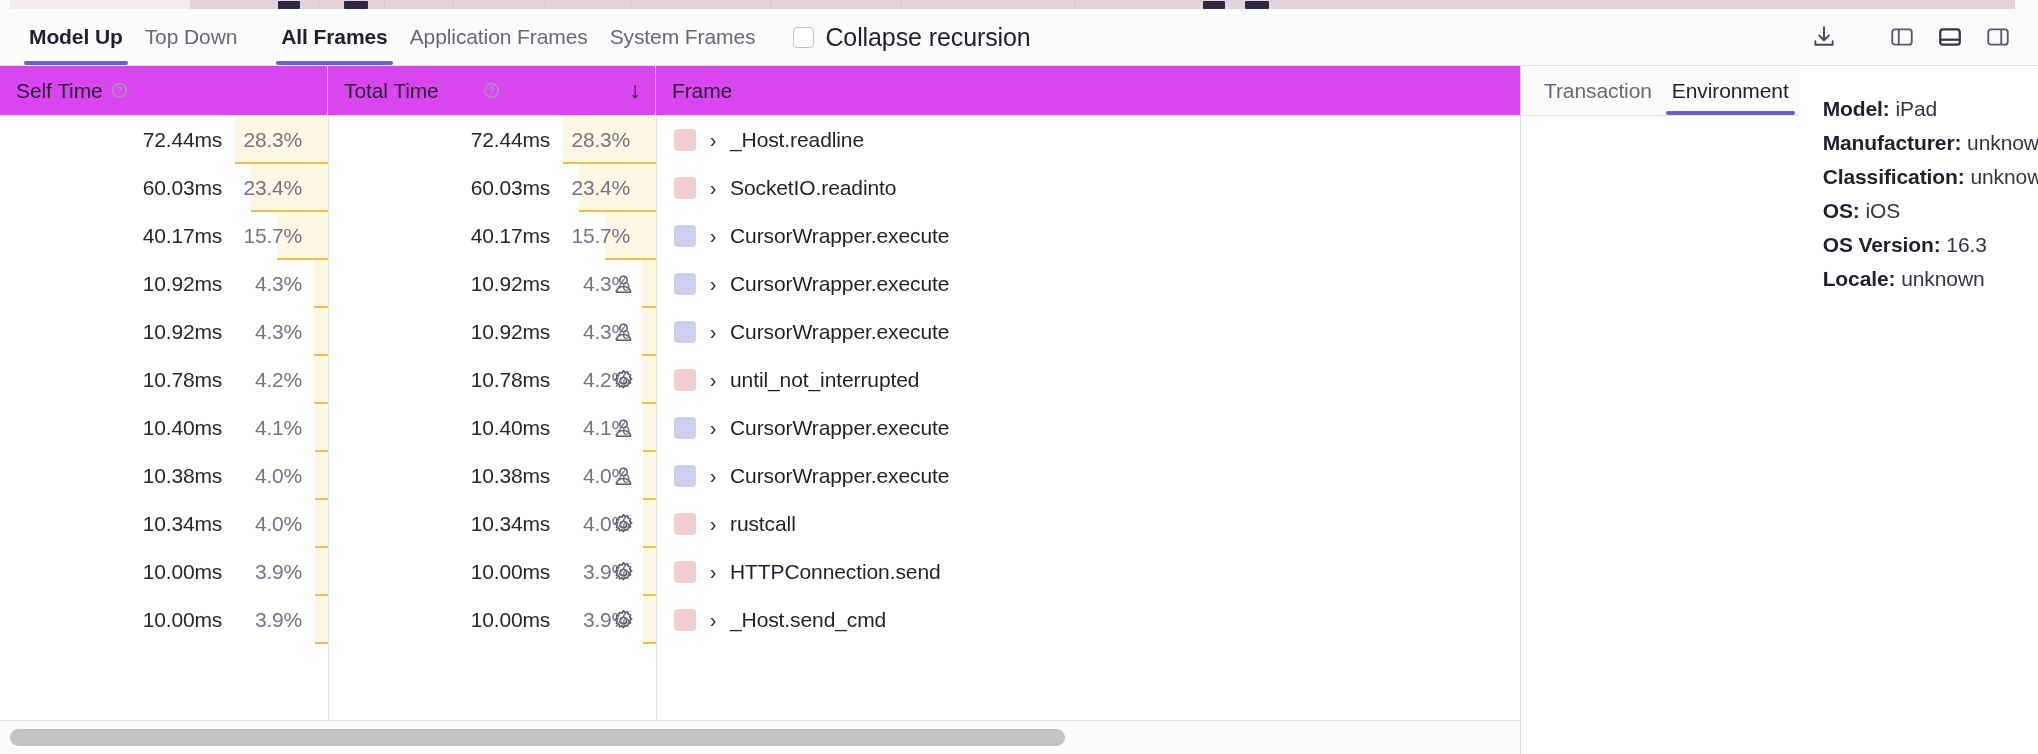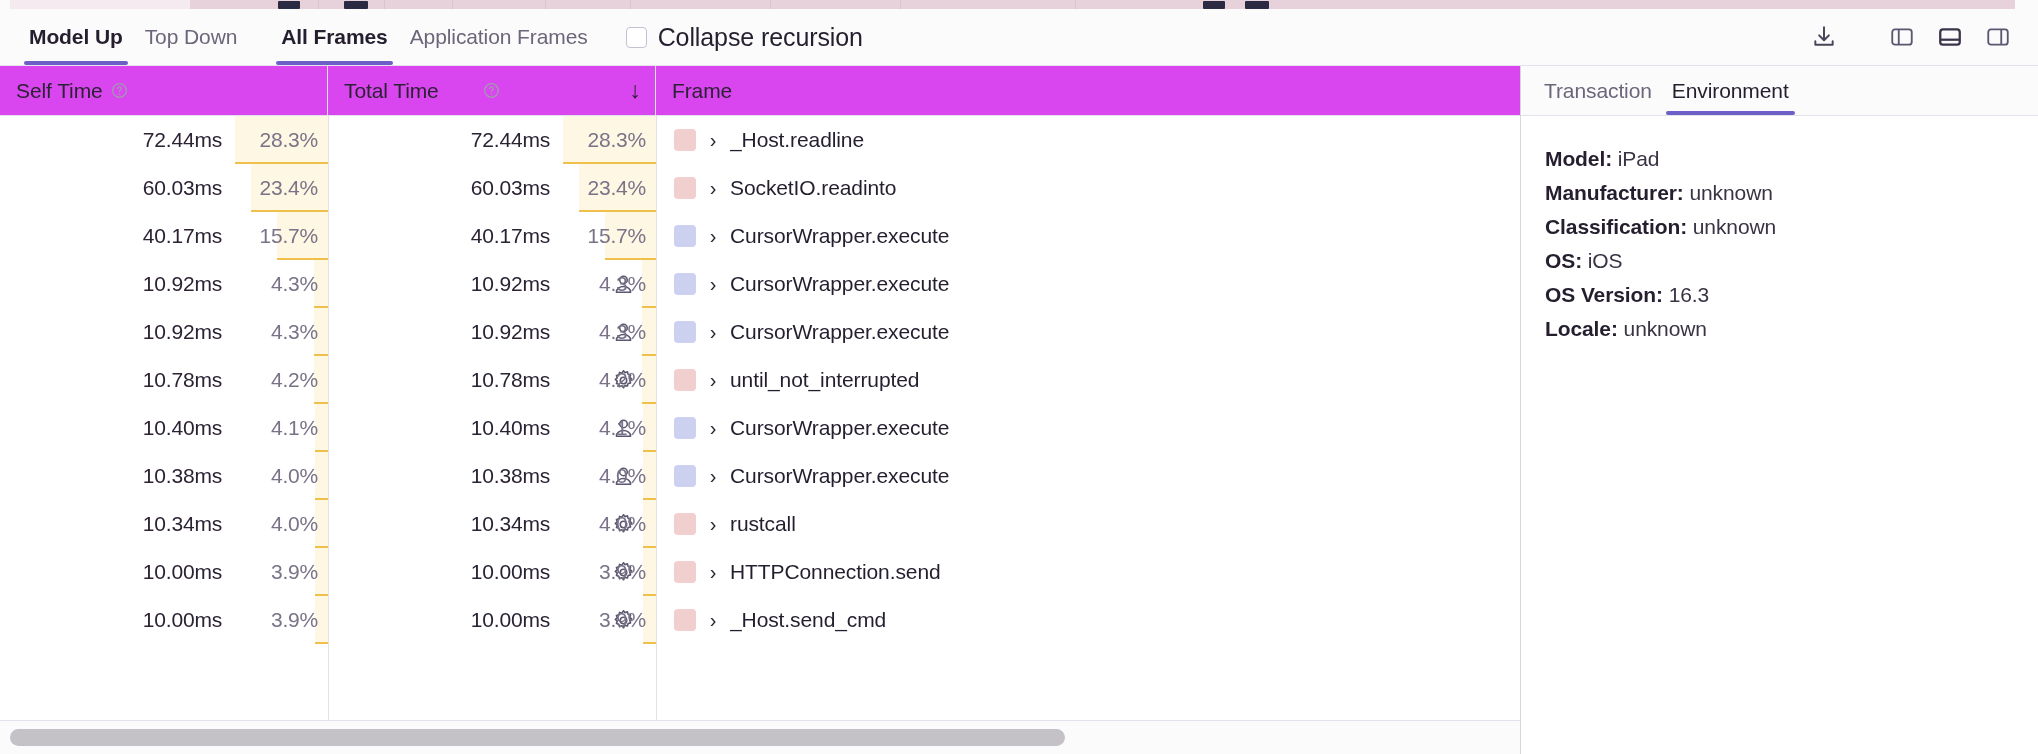--- a/index.html
+++ b/index.html
@@ -218,21 +218,21 @@
     z-index: 2;
     letter-spacing: -0.2px;
   }
   .metric-pct-wrap {
     position: relative;
     width: 96px;
     flex: 0 0 96px;
     display: flex;
     align-items: center;
     justify-content: flex-end;
-    padding-right: 10px;
+    padding-right: 26px;
     z-index: 2;
   }
   .metric-pct {
     font-size: 21px;
     color: #7a7287;
     letter-spacing: -0.2px;
   }
   
   .pct-bar {
     position: absolute;
@@ -316,21 +316,20 @@
     border-radius: 9px;
     cursor: grab;
   }
 
   
   .detail-pane {
     flex: 1 1 auto;
     border-left: 1px solid #d9d5e0;
     background: #fff;
     display: flex;
-    flex-direction: column;
     min-width: 0;
   }
   .detail-tabs {
     height: 50px;
     flex: 0 0 auto;
     display: flex;
     align-items: stretch;
     background: #fbfbfc;
     border-bottom: 1px solid #e4e1ea;
     padding-left: 13px;
@@ -404,20 +403,23 @@
     </div>
 
     <div class="tab-gap"></div>
 
     <div class="tabgroup">
       <div class="tab active">
         <span>All Frames</span>
       </div>
       <div class="tab">
         <span>Application Frames</span>
+      </div>
+      <div class="tab">
+        <span>System Frames</span>
       </div>
     </div>
 
     <label class="check-wrap">
       <span class="checkbox"></span>
       <span class="check-label">Collapse recursion</span>
     </label>
 
     <div class="toolbar-right">
       <div class="icon-btn">

